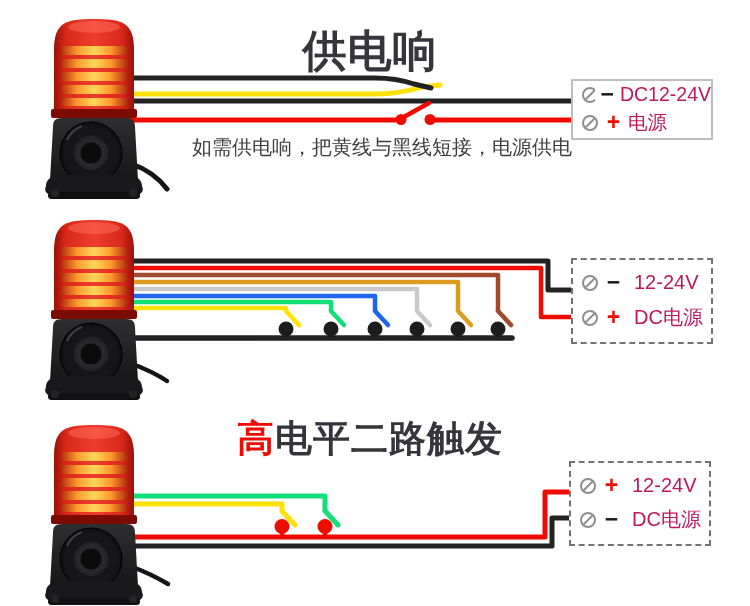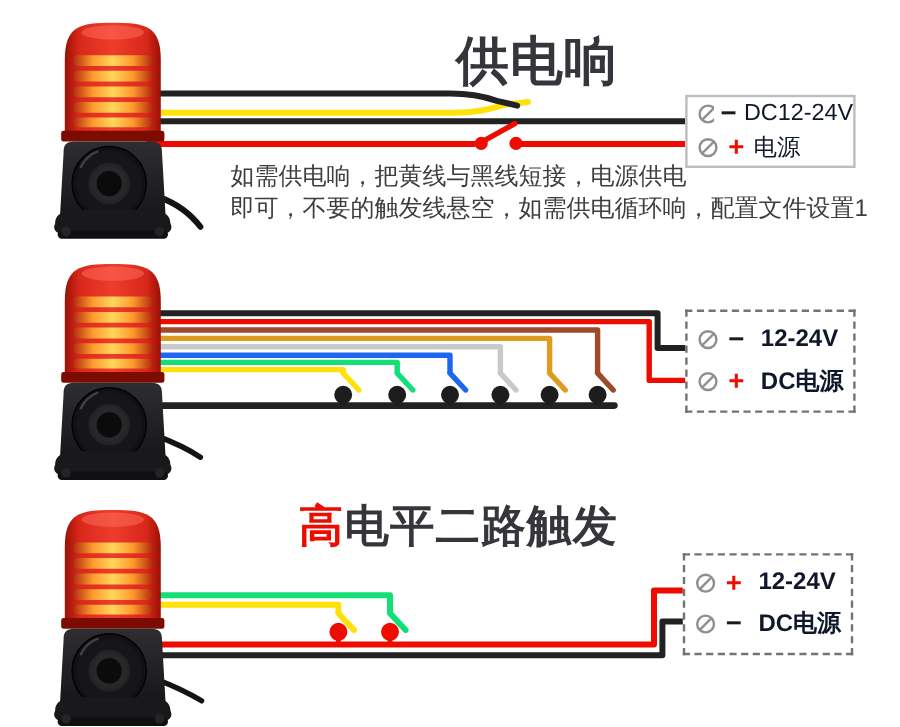--- a/index.html
+++ b/index.html
@@ -4,43 +4,43 @@
 <style>
   html,body{margin:0;padding:0;background:#fff;}
   #stage{position:relative;width:750px;height:606px;background:#fff;overflow:hidden;
          font-family:"Liberation Sans","DejaVu Sans",sans-serif;}
   .section{position:absolute;left:0;width:750px;}
   #sec-power{top:0;height:205px;}
   #sec-low{top:205px;height:200px;}
   #sec-high{top:404px;height:201px;}
   .overlay{position:absolute;left:0;top:0;}
   .beacon{position:absolute;left:34px;width:120px;height:190px;}
-  .title{position:absolute;left:225px;width:290px;text-align:right;
+  .title{position:absolute;left:225px;width:290px;text-align:center;
          font-weight:900;color:#35353b;letter-spacing:1px;white-space:nowrap;}
   #sec-power .title{top:22px;font-size:44px;}
   #sec-low  .title{top:4px;font-size:37px;}
   #sec-high .title{top:10px;font-size:37px;}
   .title .red{color:#ee0b00;}
   .caption{position:absolute;color:#3d3d3d;white-space:nowrap;}
   #cap-power{left:192px;top:134px;font-size:20px;line-height:26.5px;}
   #cap-low{left:152px;top:150px;font-size:21px;}
   #cap-high{left:216px;top:155px;font-size:20px;}
   .tbox{position:absolute;background:#fff;display:flex;flex-direction:column;
         justify-content:center;box-sizing:border-box;padding-left:8px;}
   .tbox.solid{border:2px solid #bdbdbd;}
   .tbox.dashed{border:2px dashed #737373;}
   #tbox-power{left:571px;top:79px;width:142px;height:61px;gap:3px;}
   #tbox-low{left:571px;top:53px;width:142px;height:86px;gap:10px;}
   #tbox-high{left:569px;top:57px;width:142px;height:85px;gap:9px;}
   .trow{display:flex;align-items:center;gap:6px;}
   .sign{font-size:23px;font-weight:700;width:17px;text-align:center;line-height:1;}
   .sign.minus{color:#1a1a1a;}
   .sign.plus{color:#ee0b00;}
-  .tlabel{font-size:19.5px;color:#0f172a;white-space:nowrap;}
-  .tbox.dashed .tlabel{margin-left:6px;font-size:20px;font-weight:bold;}
+  .tlabel{font-size:19.5px;color:#be185d;white-space:nowrap;}
+  .tbox.dashed .tlabel{margin-left:6px;font-size:20px;}
   svg{display:block;}
 </style>
 </head>
 <body>
 
 <svg width="0" height="0" style="position:absolute" aria-hidden="true">
   <defs>
     <linearGradient id="domeG" x1="0" y1="0" x2="1" y2="0">
       <stop offset="0" stop-color="#9a1105"></stop>
         <stop offset=".15" stop-color="#d8281a"></stop>
@@ -126,21 +126,20 @@
           <circle cx="9" cy="9" r="7" fill="#fff" stroke="#8f8f8f" stroke-width="2"></circle>
           <line x1="4.5" y1="13.5" x2="13.5" y2="4.5" stroke="#8f8f8f" stroke-width="2"></line>
         </svg>
         <span class="sign plus">+</span>
         <span class="tlabel">电源</span>
       </div>
     </div>
 
     <div class="caption" id="cap-power">
       <div>如需供电响，把黄线与黑线短接，电源供电</div>
-      <div>即可，不要的触发线悬空，如需供电循环响，配置文件设置1</div>
     </div>
   </div>
 
   <div class="section" id="sec-low">
     <svg class="overlay" width="750" height="200">
       <path d="M122,56 H548 V85 H573" fill="none" stroke="#222" stroke-width="5" stroke-linejoin="round"></path>
       <path d="M122,63 H541 V112 H573" fill="none" stroke="#ee0b00" stroke-width="4.5" stroke-linejoin="round"></path>
       <path d="M122,70 H498 V106" fill="none" stroke="#9e4a2b" stroke-width="4.5" stroke-linejoin="round"></path>
       <path d="M498,106 L511,120" fill="none" stroke="#9e4a2b" stroke-width="4.5" stroke-linecap="round"></path>
       <path d="M122,77 H458 V106" fill="none" stroke="#dd9c20" stroke-width="4.5" stroke-linejoin="round"></path>

